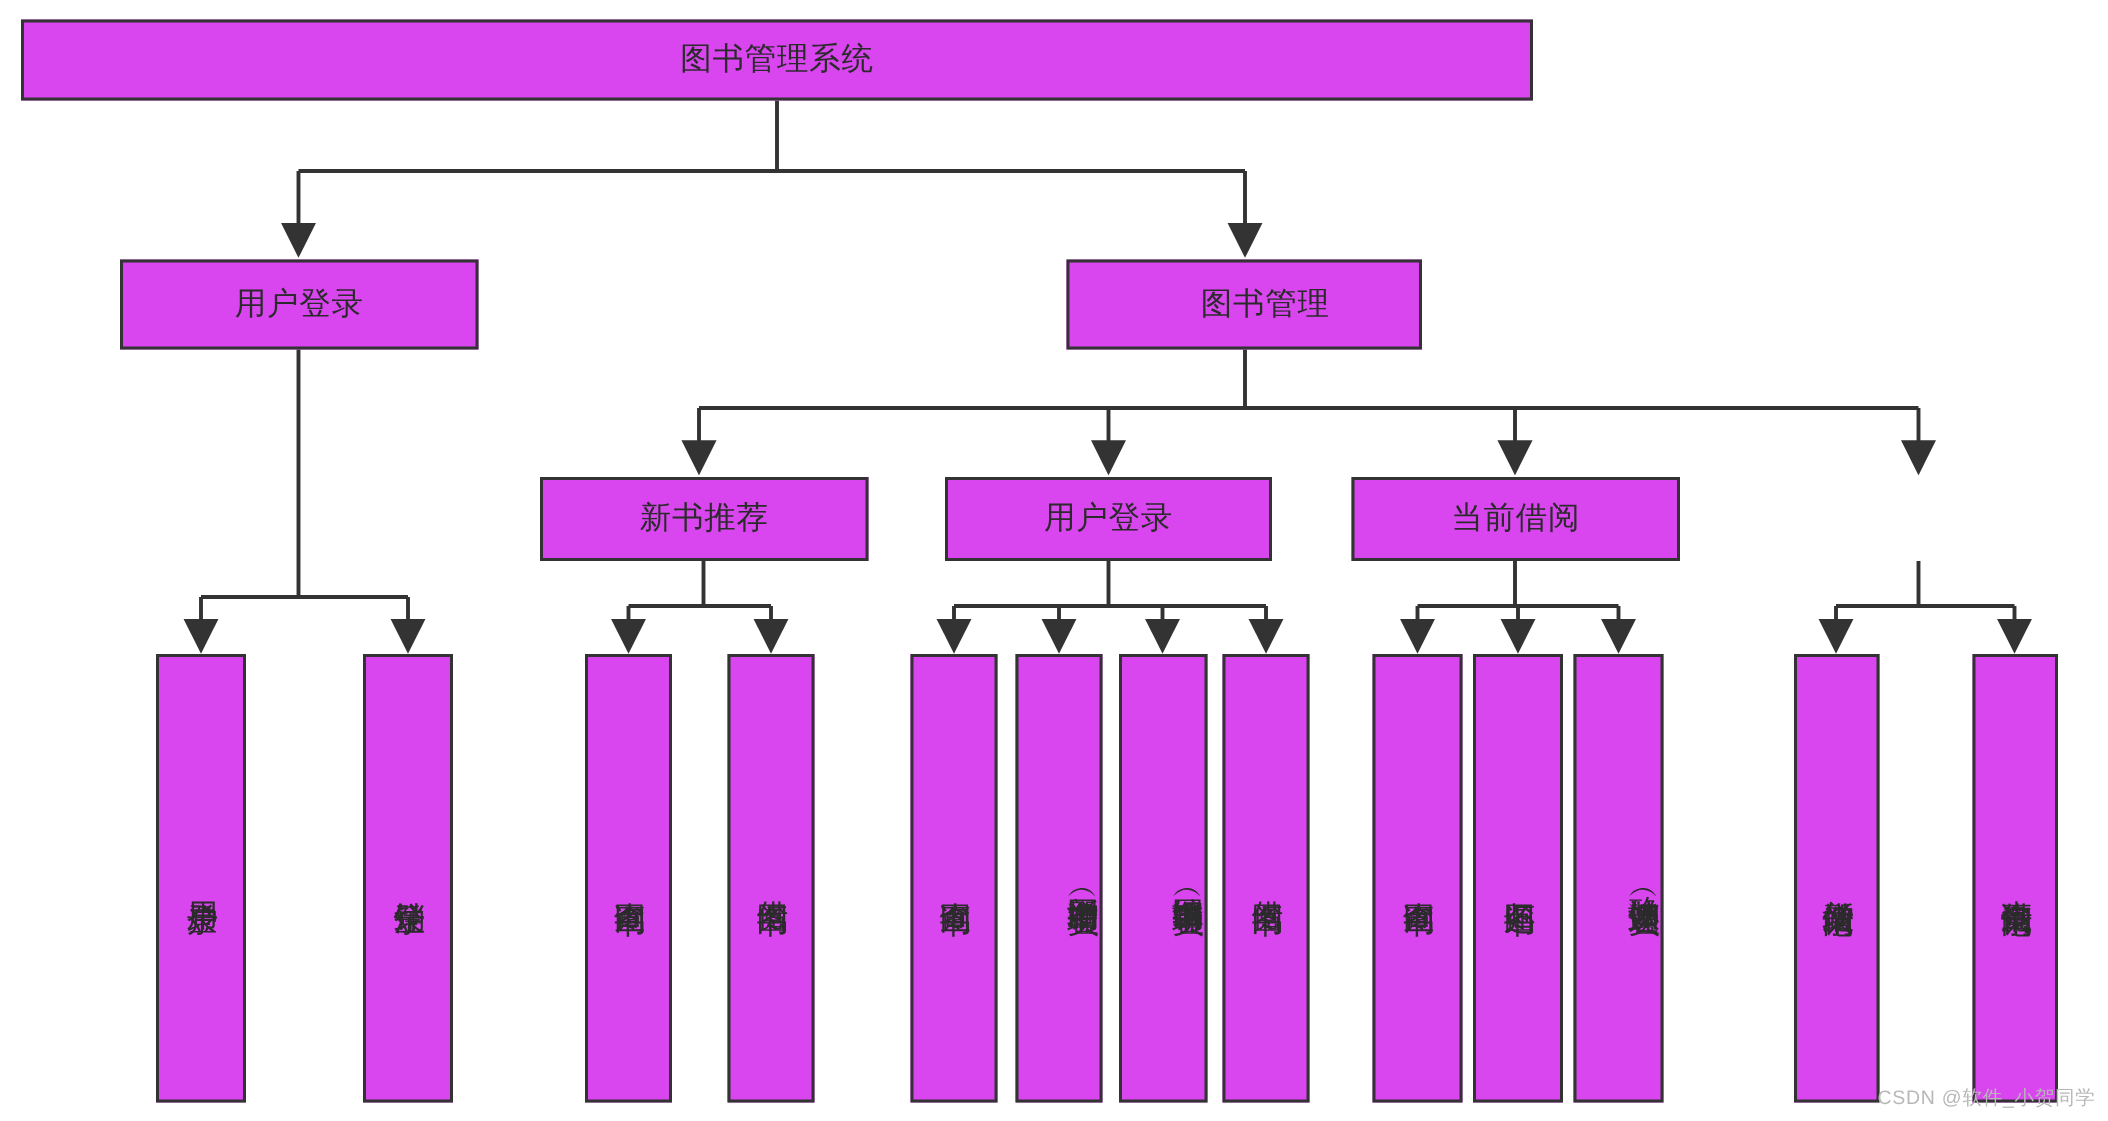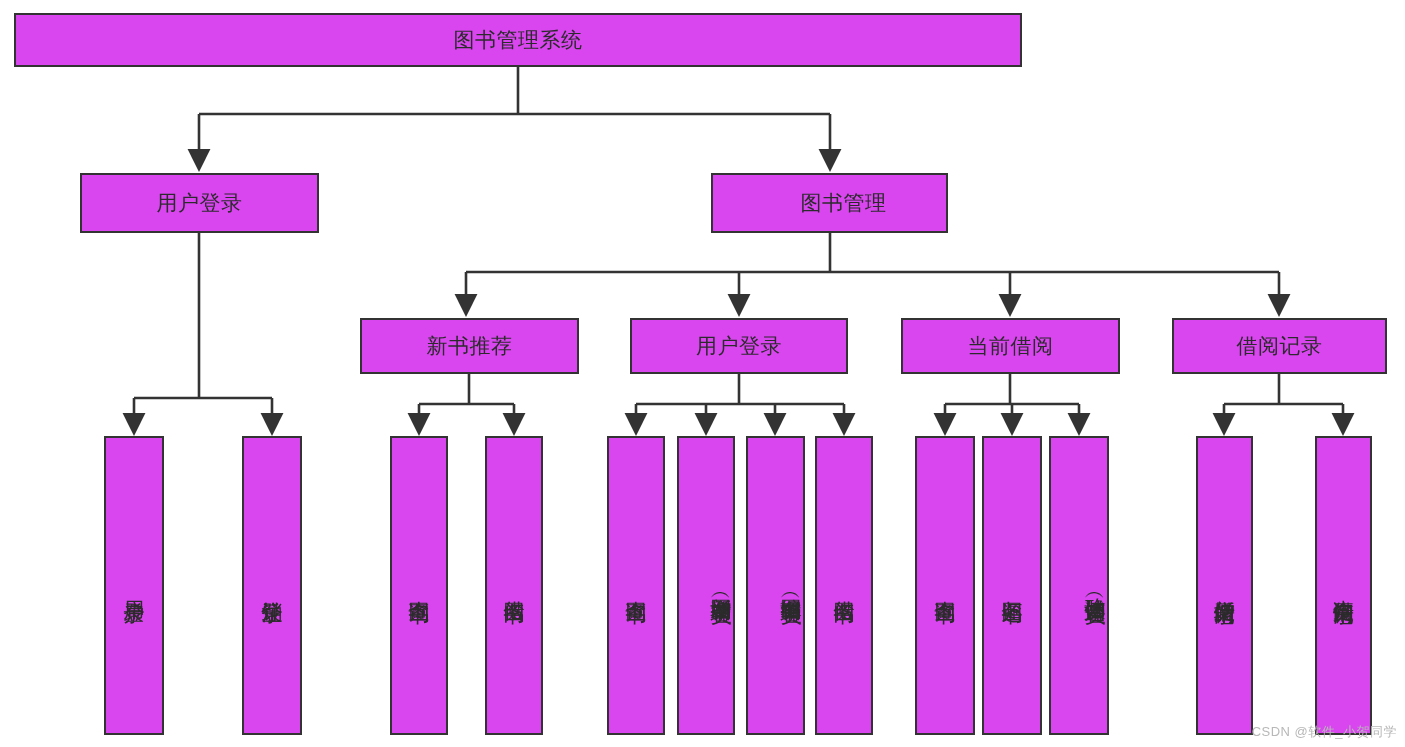--- a/index.html
+++ b/index.html
@@ -146,23 +146,20 @@
   </div>
 
   <div class="node node-h" style="left:630px; top:318px; width:218px; height:56px;">
     <span class="node-label">用户登录</span>
   </div>
 
   <div class="node node-h" style="left:901px; top:318px; width:219px; height:56px;justify-content:center;">
     <span class="node-label">当前借阅</span>
   </div>
 
-  <div class="node node-h" style="left:1172px; top:318px; width:215px; height:56px;">
-    <span class="node-label">借阅记录</span>
-  </div>
 
   <div class="node node-v align-center" style="left:104px; top:436px; width:60px; height:299px;">
     <span class="node-label">用户登录</span>
   </div>
 
   <div class="node node-v align-center" style="left:242px; top:436px; width:60px; height:299px;">
     <span class="node-label">注销登录</span>
   </div>
 
   <div class="node node-v align-center" style="left:390px; top:436px; width:58px; height:299px;">

